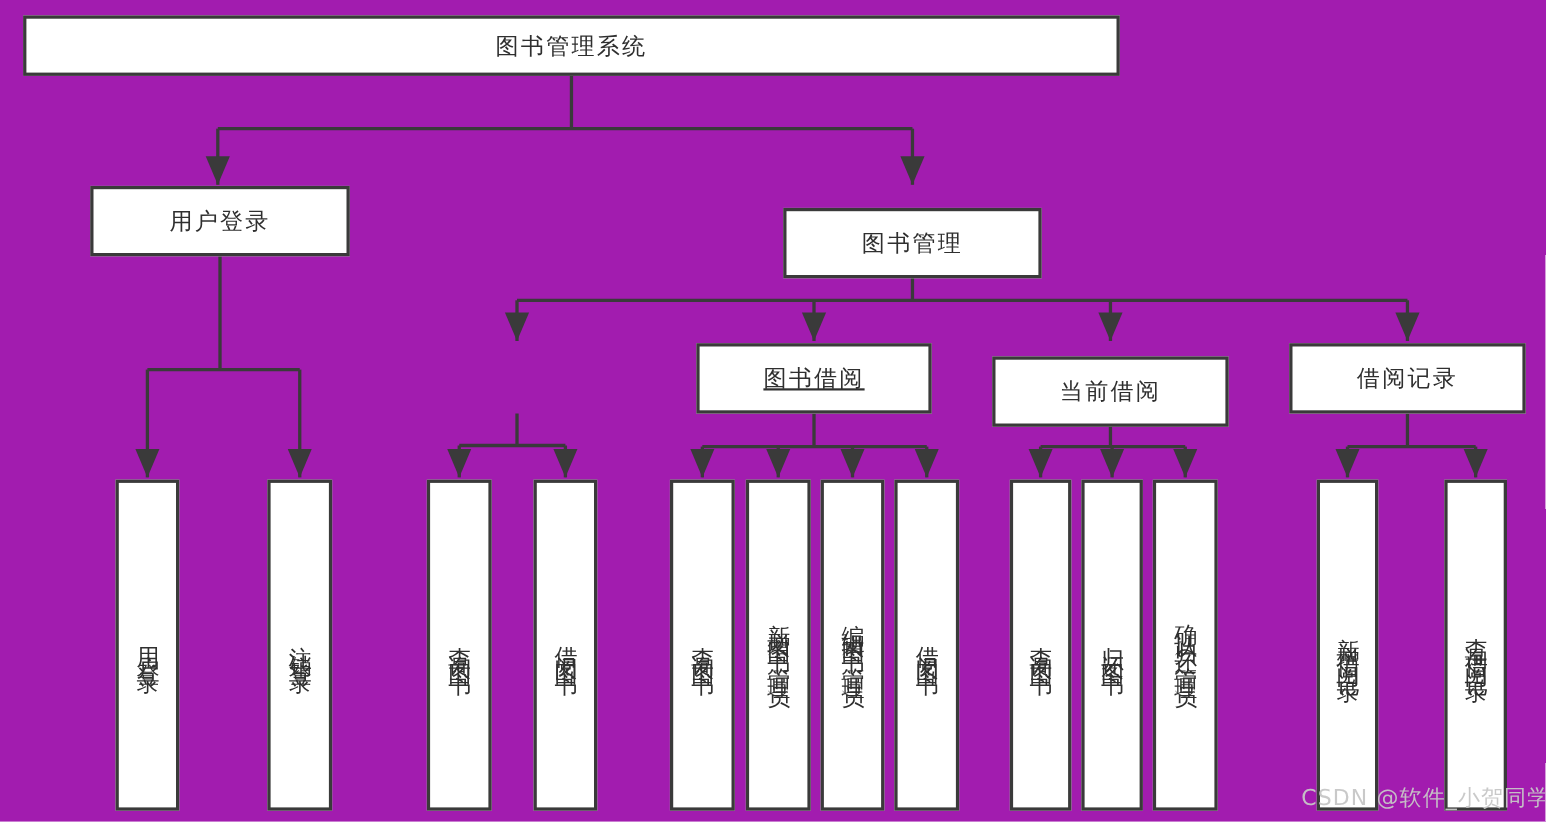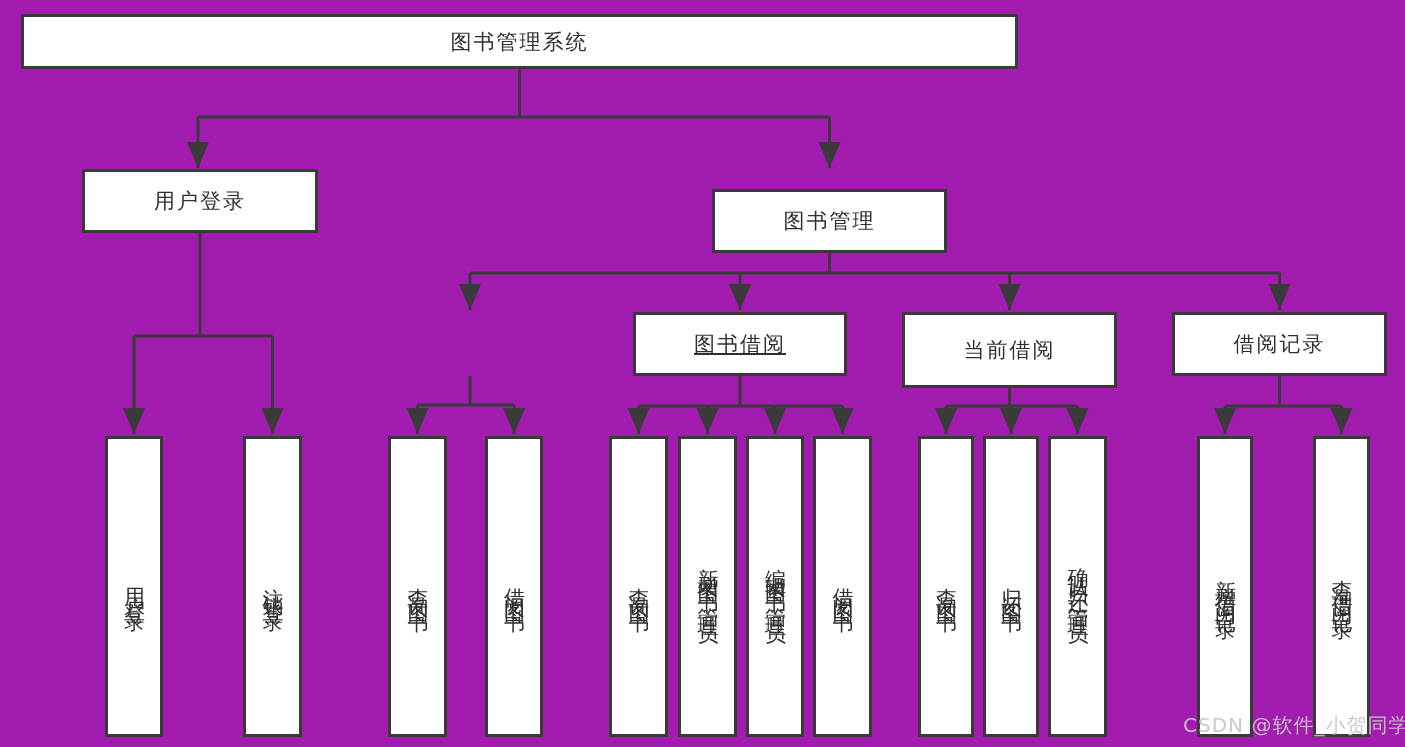--- a/index.html
+++ b/index.html
@@ -78,21 +78,21 @@
   <div class="node" style="left:82px;top:169px;width:236px;height:64px;">
     <span class="hlabel">用户登录</span>
   </div>
   <div class="node" style="left:712px;top:169px;width:235px;height:64px;margin-top:20px;">
     <span class="hlabel">图书管理</span>
   </div>
 
   <div class="node" style="left:633px;top:312px;width:214px;height:64px;text-decoration:underline;">
     <span class="hlabel">图书借阅</span>
   </div>
-  <div class="node" style="left:902px;top:312px;width:215px;height:76px;">
+  <div class="node" style="left:902px;top:324px;width:215px;height:64px;">
     <span class="hlabel">当前借阅</span>
   </div>
   <div class="node" style="left:1172px;top:312px;width:215px;height:64px;">
     <span class="hlabel">借阅记录</span>
   </div>
 
   <div class="node vnode" style="left:105px;top:436px;width:58px;height:301px;">
     <span>用户登录</span>
   </div>
   <div class="node vnode" style="left:243px;top:436px;width:59px;height:301px;">

